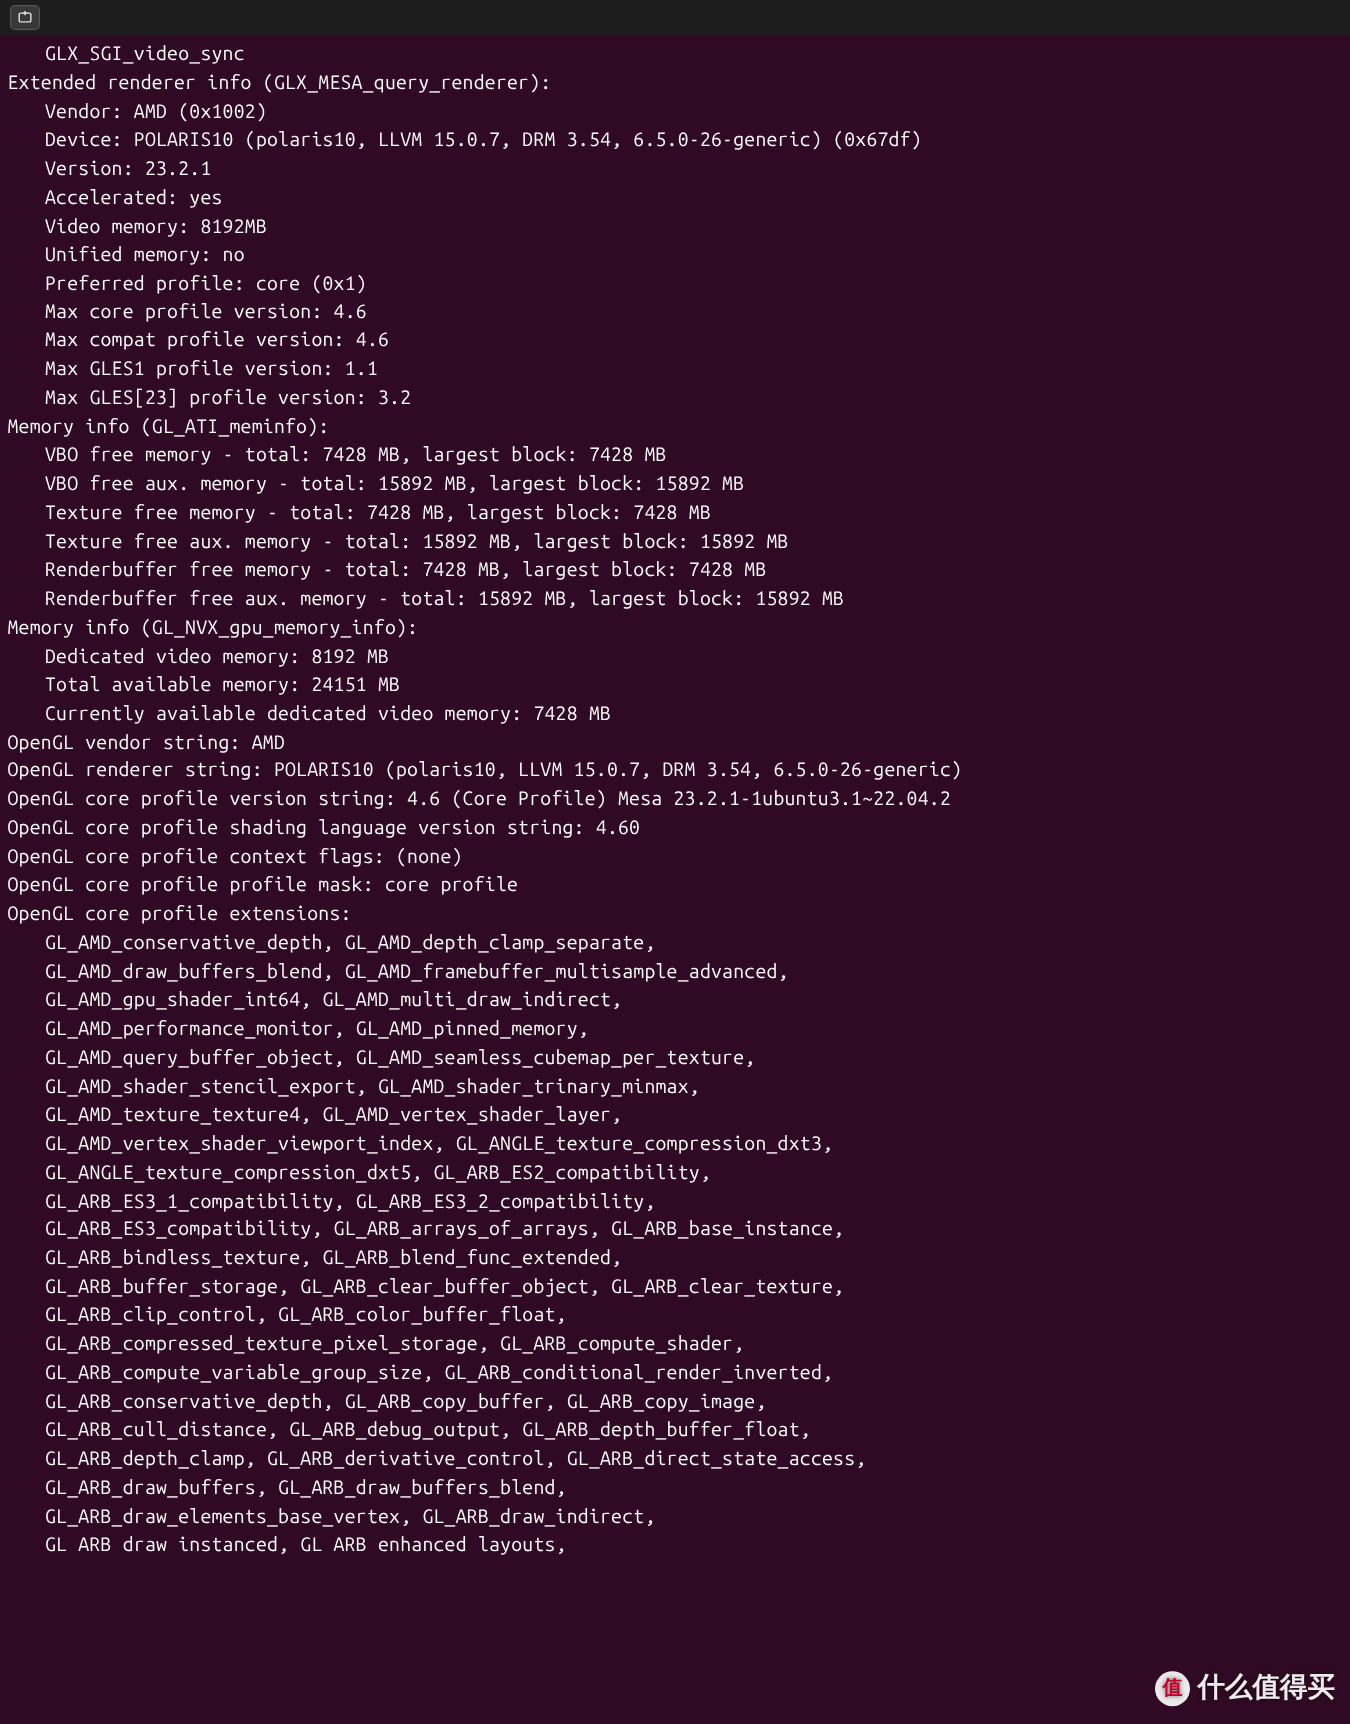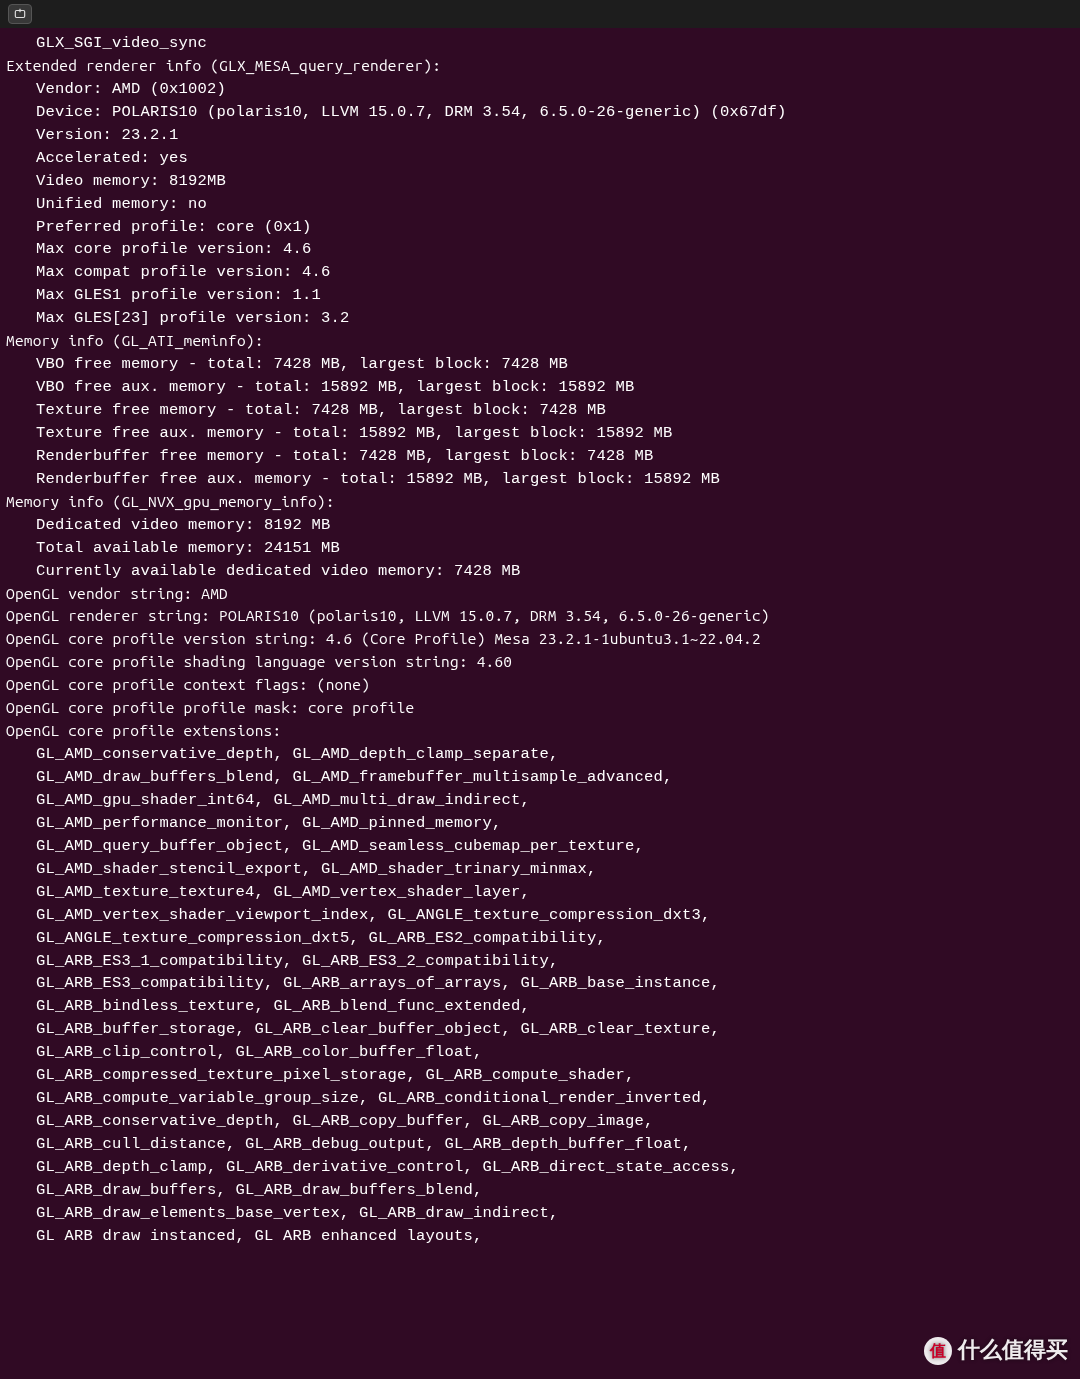--- a/index.html
+++ b/index.html
@@ -31,21 +31,21 @@
     justify-content: center;
     cursor: pointer;
   }
   .tab-btn svg { stroke: #ddd; }
   .terminal {
     padding: 4px 6px 6px 6px;
     white-space: pre;
     letter-spacing: 0.2px;
   }
   .line { display: block; }
-  .indent1 { padding-left: 30px; font-family: Liberation Mono, monospace; }
+  .indent1 { padding-left: 30px; }
   .watermark {
     position: fixed;
     right: 12px;
     bottom: 12px;
     display: flex;
     align-items: center;
     gap: 6px;
     color: #fff;
     font-family: sans-serif;
     font-weight: bold;

